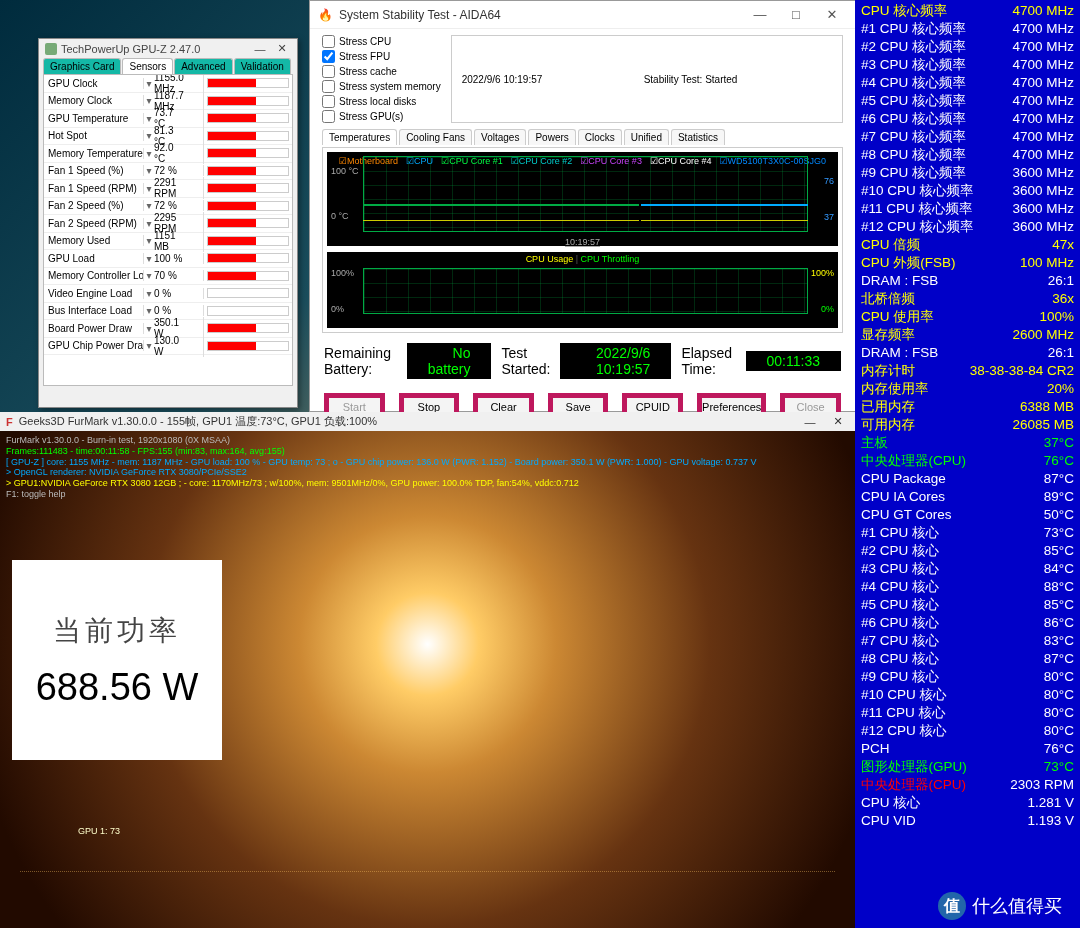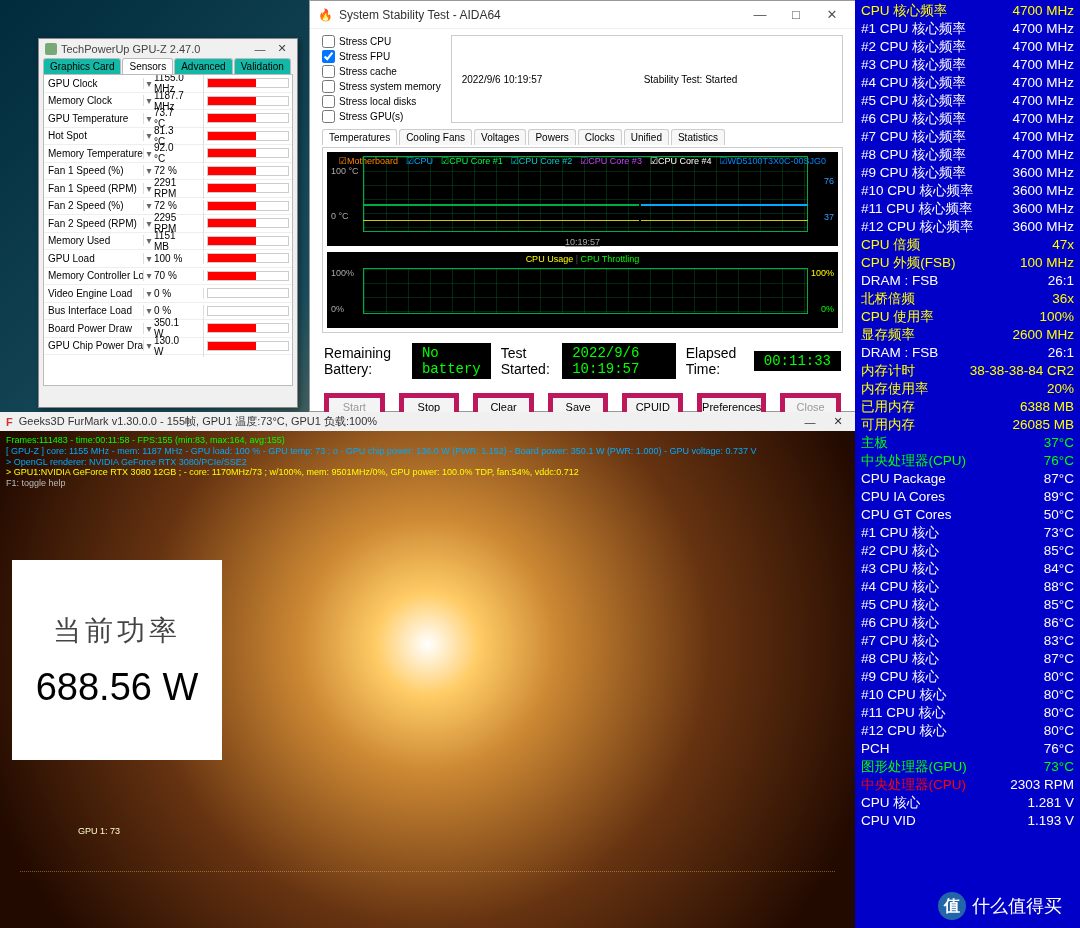--- a/index.html
+++ b/index.html
@@ -44,21 +44,21 @@
     repeating-linear-gradient(to bottom, rgba(0,160,60,.25) 0 1px, transparent 1px 14px); }
   .graph .ll { position:absolute; left:4px; }
   .graph .lr { position:absolute; right:4px; color:#39f; }
   .graph .bt { position:absolute; left:50%; bottom:-1px; transform:translateX(-50%);text-decoration:underline; }
   .templegend { position:absolute; top:4px; left:0; right:0; text-align:center; font-size:9px; color:#ddd; }
   .templegend span { margin:0 4px; }
   .templegend .ck::before { content:"\2611 "; }
   .templine { position:absolute; left:36px; right:30px; top:52px; height:2px; background:linear-gradient(to right,#0a4 0 62%, transparent 62% 62.5%, #0af 62.5% 100%); }
   .templine2 { position:absolute; left:36px; right:30px; top:68px; height:1px; background:linear-gradient(to right,#cc0 0 62%, transparent 62% 62.5%, #cc0 62.5% 100%); }
   .aida .statusrow { display:flex; align-items:center; gap:10px; padding:8px 14px; font-size:14px; }
-  .aida .sval { background:#000; color:#0f0; padding:2px 10px; font-family:Liberation Mono, monospace; }
+  .aida .sval { background:#000; color:#0f0; padding:2px 21px; font-family:Liberation Sans, sans-serif;text-align:right; }
   .aida .buttons { display:flex; gap:14px; padding:6px 14px 10px; }
   .aida .btn { flex:1; border:5px solid #be185d; background:#f4f4f4; padding:3px 0; text-align:center; font-size:11px; border-radius:0; }
   .aida .btn.disabled { color:#999; }
   
   .fur { position:absolute; left:0; top:412px; width:855px; height:516px; background:radial-gradient(circle at 50% 45%, #fff 0%, #ffcc66 10%, #cc8833 25%, #663311 55%, #220a00 90%); color:#fff; }
   .fur .titlebar { background:#f0f0f0; color:#333; display:flex; align-items:center; padding:2px 6px; font-size:11px; gap:6px; }
   .fur .titlebar .sp{flex:1;}
   .fur .info { font-family:monospace; font-size:9px; padding:4px 6px; line-height:1.2; color:#bbb; }
   .fur .info .g{color:#0f0;} .fur .info .c{color:#0af;} .fur .info .y{color:#ff0;}
   .powerbox { position:absolute; left:12px; top:148px; width:210px; height:200px; background:#fff; color:#000; display:flex; flex-direction:column; align-items:center; justify-content:center; gap:16px; }
@@ -338,20 +338,21 @@
 
 <div class="fur">
   <div class="titlebar">
     <span style="color:#c33;font-weight:bold;">F</span>
     <span>Geeks3D FurMark v1.30.0.0 - 155帧, GPU1 温度:73°C, GPU1 负载:100%</span>
     <span class="sp"></span>
     <span style="width:22px;text-align:center;">—</span>
     <span style="width:22px;text-align:center;">✕</span>
   </div>
   <div class="info" id="fur-info">
+      <div class="">FurMark v1.30.0.0 - Burn-in test, 1920x1080 (0X MSAA)</div>
       <div class="g">Frames:111483 - time:00:11:58 - FPS:155 (min:83, max:164, avg:155)</div>
       <div class="c">[ GPU-Z ] core: 1155 MHz - mem: 1187 MHz - GPU load: 100 % - GPU temp: 73 ; o - GPU chip power: 136.0 W (PWR: 1.152) - Board power: 350.1 W (PWR: 1.000) - GPU voltage: 0.737 V</div>
       <div class="c">&gt; OpenGL renderer: NVIDIA GeForce RTX 3080/PCIe/SSE2</div>
       <div class="y">&gt; GPU1:NVIDIA GeForce RTX 3080 12GB ; - core: 1170MHz/73 ; w/100%, mem: 9501MHz/0%, GPU power: 100.0% TDP, fan:54%, vddc:0.712</div>
       <div class="">F1: toggle help</div>
     </div>
   <div class="powerbox">
     <div class="lbl">当前功率</div>
     <div class="val">688.56 W</div>
   </div>

